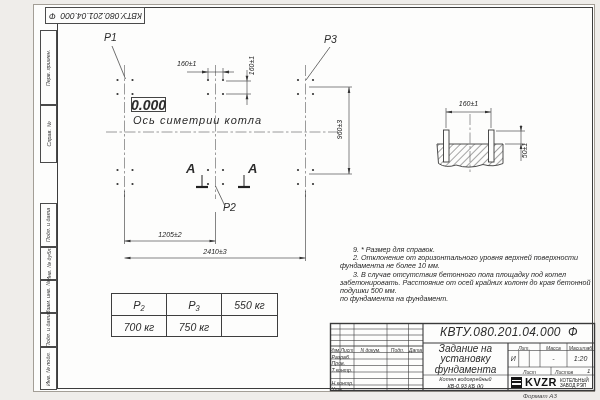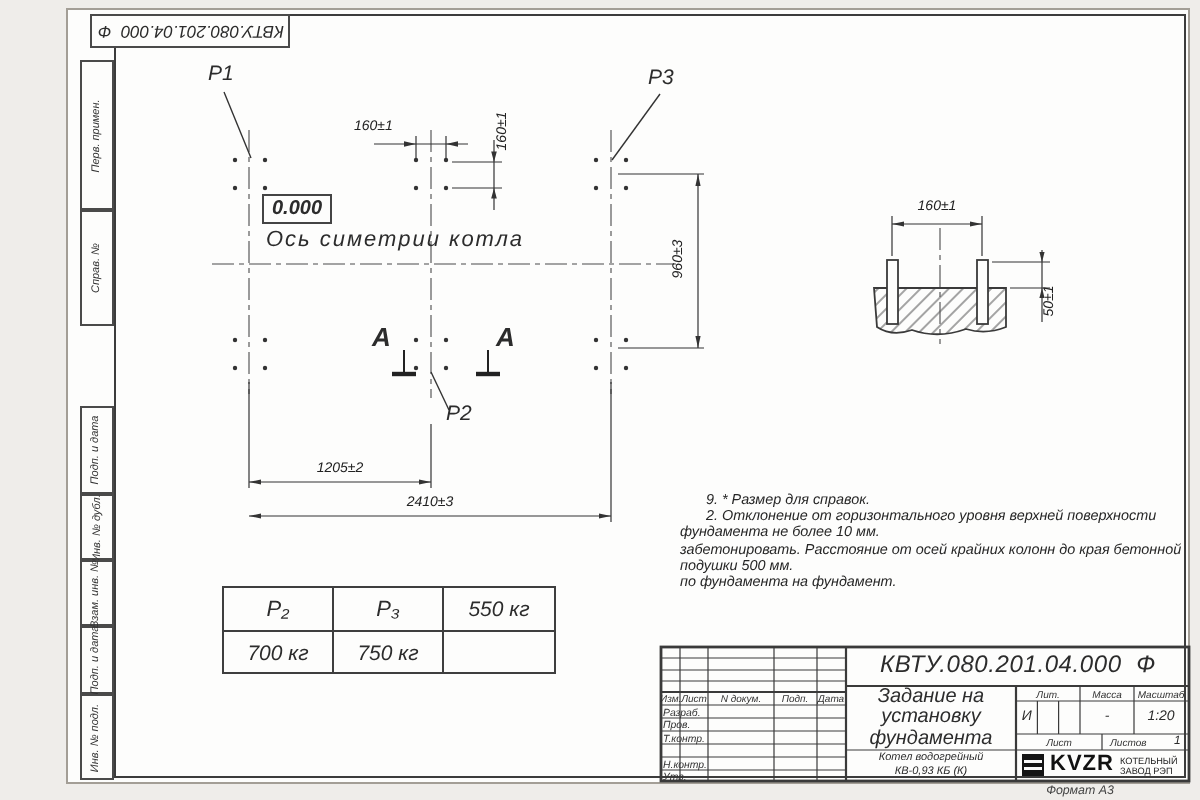--- a/index.html
+++ b/index.html
@@ -14,21 +14,21 @@
         display:flex;align-items:center;justify-content:center;overflow:visible;}
   .mtext{font-size:5.5px;font-style:italic;white-space:nowrap;transform:rotate(-90deg);color:#333;}
   .stamp{left:45px;top:7px;width:100px;height:17px;border:0.9px solid #4a4a4a;background:#fdfdfc;
          display:flex;align-items:center;justify-content:center;}
   .stamp span{transform:rotate(180deg);font-size:8.5px;font-style:italic;white-space:pre;}
   .plab{font-size:10.5px;font-style:italic;}
   .dim{font-size:7px;font-style:italic;white-space:nowrap;color:#222;}
   .vdim{transform:rotate(-90deg);}
   .secletter{font-size:13px;font-style:italic;font-weight:600;}
   .levelbox{left:131px;top:97px;width:35px;height:15px;border:1px solid #444;background:#fdfdfc;
-            display:flex;align-items:center;justify-content:center;font-size:10px;font-style:italic;font-weight:600;}
+            display:flex;align-items:center;justify-content:center;font-size:14px;font-style:italic;font-weight:600;}
   .axis{left:133px;top:114px;font-size:11px;font-style:italic;letter-spacing:1px;}
   .sectitle{left:430px;top:75px;width:90px;text-align:center;font-size:14px;font-style:italic;letter-spacing:1px;}
   .ltable{left:111px;top:293px;width:167px;height:44px;border:1px solid #3e3e3e;background:#fdfdfc;
           display:grid;grid-template-columns:1fr 1fr 1fr;grid-template-rows:22px 21px;}
   .ltable div{border-right:0.9px solid #3e3e3e;border-bottom:0.9px solid #3e3e3e;
               display:flex;align-items:center;justify-content:center;font-style:italic;white-space:pre;}
   .ltable div:nth-child(3n){border-right:none;}
   .ltable div:nth-child(n+4){border-bottom:none;}
   .lhead{font-size:11px;}
   .lval{font-size:10.5px;}
@@ -243,20 +243,21 @@
     <div class="lhead">P₃</div>
     <div class="lval">550 кг</div>
     <div class="lval">700 кг</div>
     <div class="lval">750 кг</div>
   </div>
 
   <div class="abs notes">
     <div class="ind">9. * Размер для справок.</div>
     <div class="ind">2. Отклонение от горизонтального уровня верхней поверхности</div>
     <div>фундамента не более 10 мм.</div>
+    <div class="ind">3. В случае отсутствия бетонного пола площадку под котел</div>
     <div>забетонировать. Расстояние от осей крайних колонн до края бетонной</div>
     <div>подушки 500 мм.</div>
     <div>по фундамента на фундамент.</div>
   </div>
 
   <div class="abs docnum">КВТУ.080.201.04.000  Ф</div>
 
   <div class="abs tb-small ctr" style="left:330px;top:347px;width:10px;">Изм.</div>
   <div class="abs tb-small ctr" style="left:340px;top:347px;width:14px;">Лист</div>
   <div class="abs tb-small ctr" style="left:354px;top:347px;width:33px;">N докум.</div>

